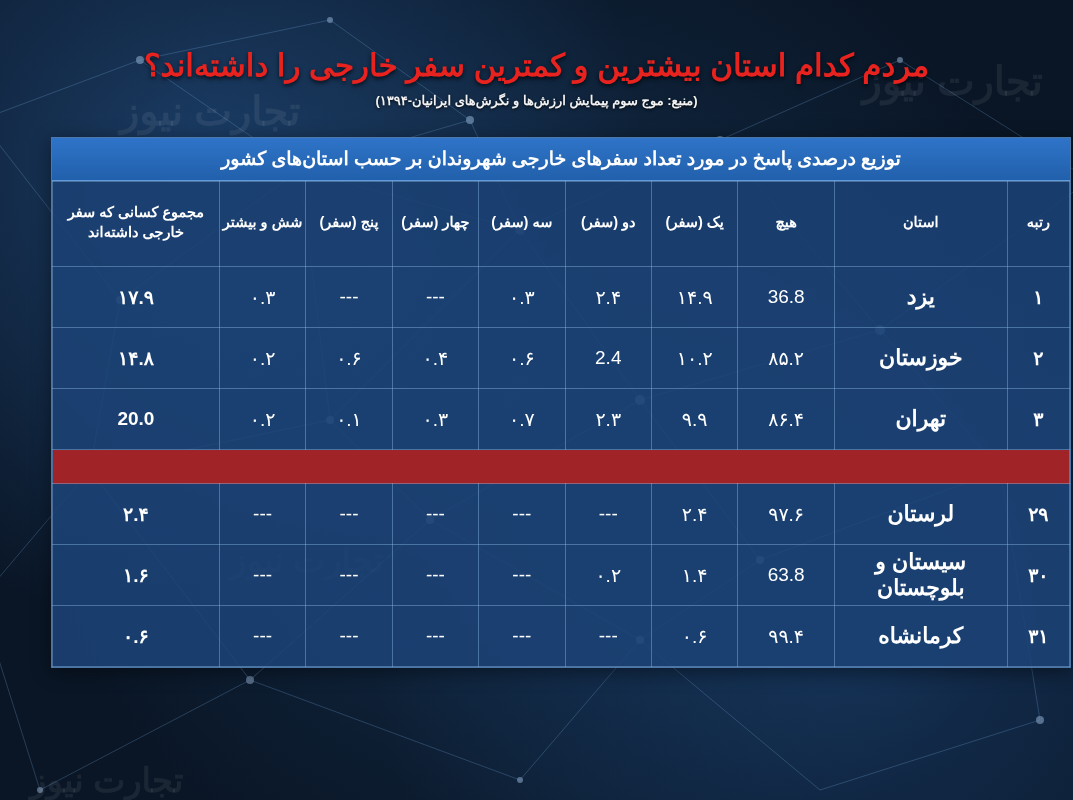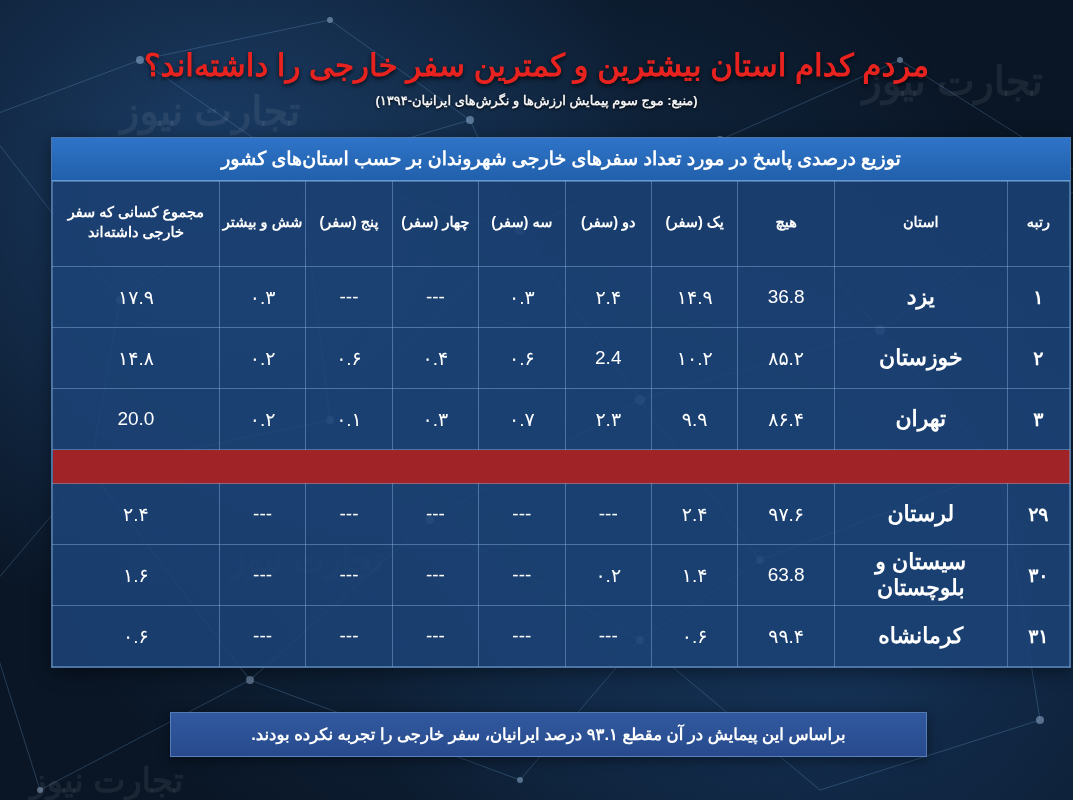--- a/index.html
+++ b/index.html
@@ -120,21 +120,21 @@
     background: rgba(30,72,126,0.42);
   }
   tbody td.province {
     font-weight: bold;
     font-size: 22px;
   }
   tbody td.rank {
     font-weight: bold;
   }
   tbody td.total {
-    font-weight: normal;
+    font-weight: bold;
   }
   tr.gap-row td {
     background: #a02427;
     height: 33px;
     border-left: 1px solid rgba(135,180,225,0.45);
     border-right: 1px solid rgba(135,180,225,0.45);
     border-top: 1px solid rgba(135,180,225,0.45);
     border-bottom: 1px solid rgba(135,180,225,0.45);
     padding: 0;
   }
@@ -328,15 +328,14 @@
           <td>---</td>
           <td>---</td>
           <td>---</td>
           <td class="total">۰.۶</td>
         </tr>
 
       </tbody>
     </table>
   </div>
 
-  <div class="footnote">براساس این پیمایش در آن مقطع ۹۳.۱ درصد ایرانیان، سفر خارجی را تجربه نکرده بودند.</div>
 
 </div>
 
 </body></html>

